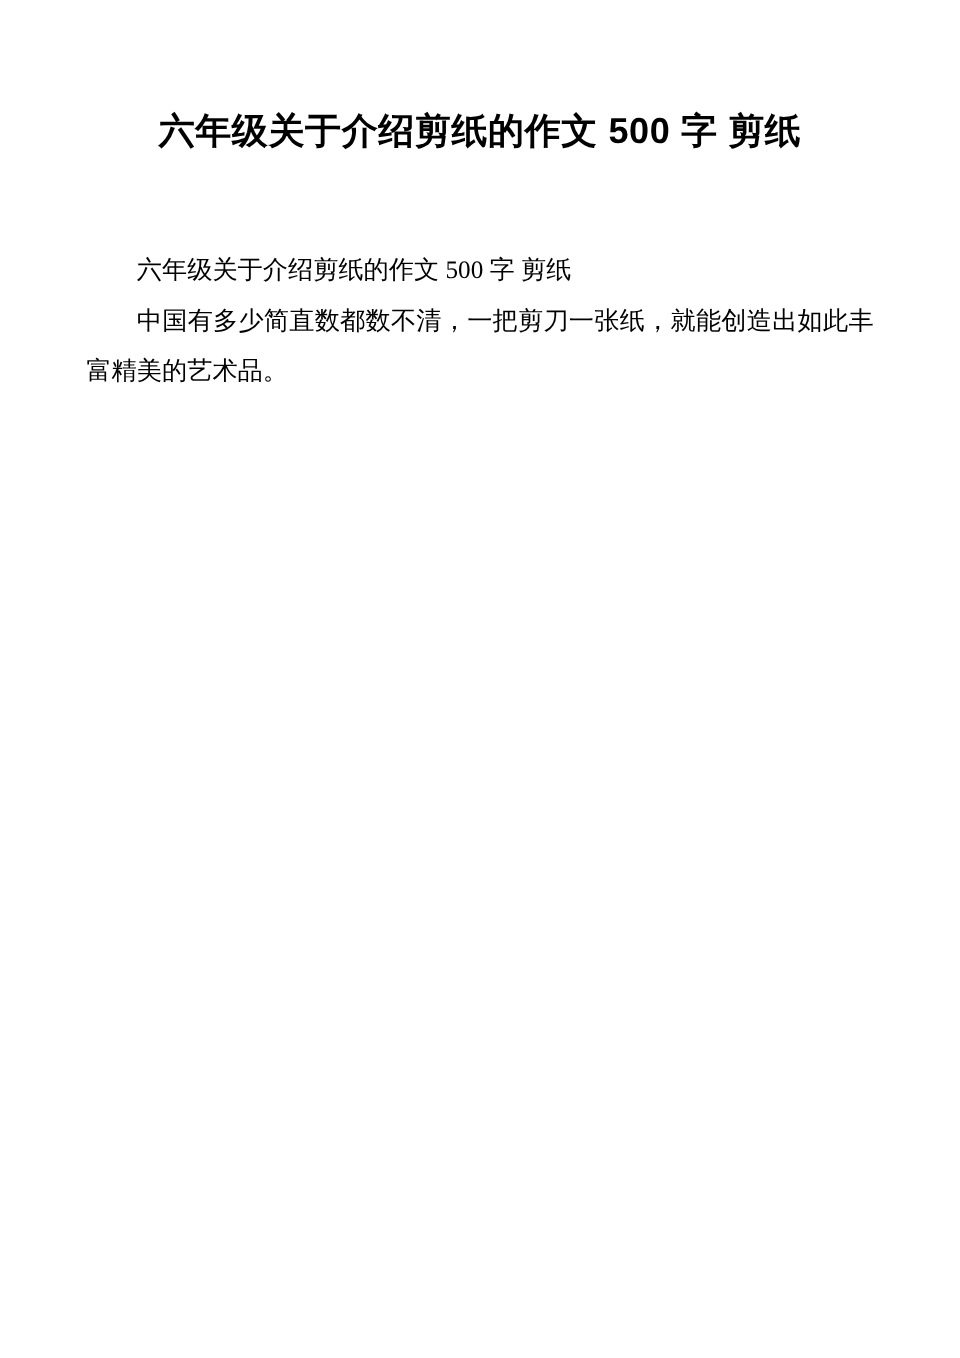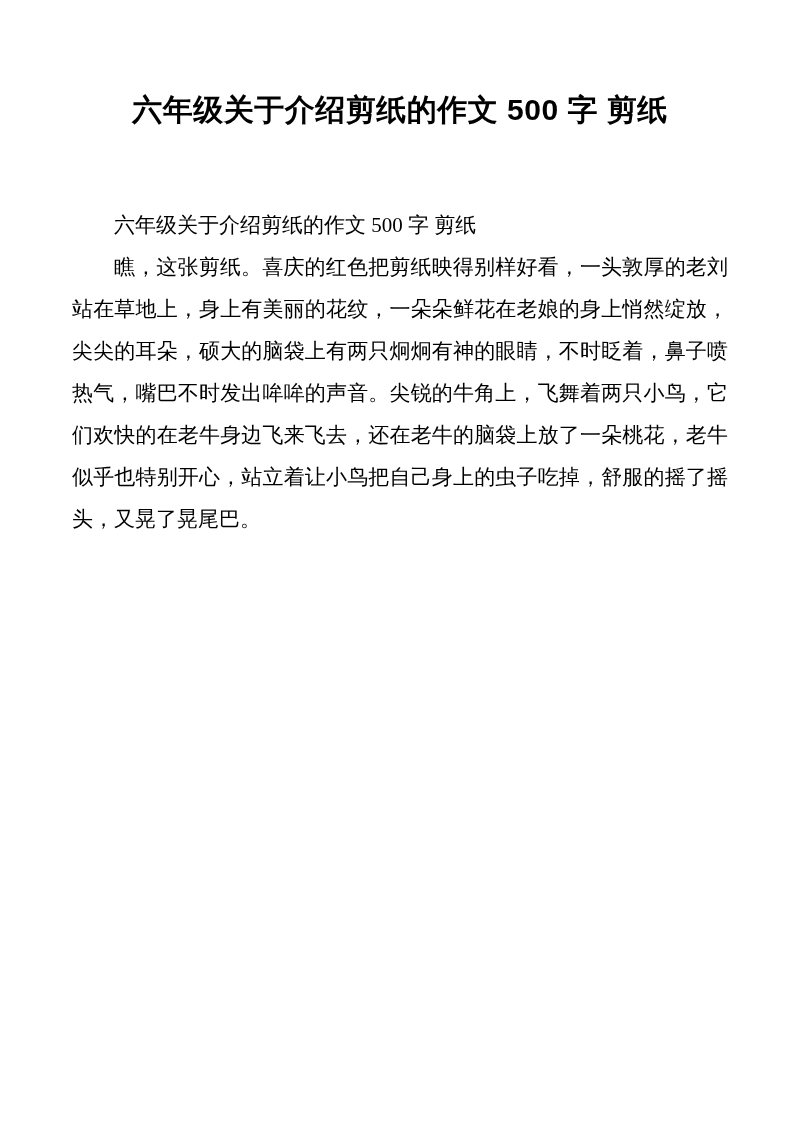--- a/index.html
+++ b/index.html
@@ -46,16 +46,16 @@
 </style>
 </head>
 <body>
 
 <div class="page">
 
   <h1 class="doc-title">六年级关于介绍剪纸的作文 500 字 剪纸</h1>
 
   <div class="body-text">
     <p>六年级关于介绍剪纸的作文 500 字 剪纸</p>
-    <p>瞧，这张剪纸。喜庆的红色把剪纸映得别样好看，一头敦厚的老刘站在草地上，身上有美丽的花纹，一朵朵鲜花在老娘的身上悄然绽放，尖尖的耳朵，硕大的脑袋上有两只炯炯有神的眼睛，不时眨着，鼻子喷热气，嘴巴不时发出哞哞的声音。尖锐的牛角上，飞舞着两只小鸟，它们欢快的在老牛身边飞来飞去，还在老牛的脑袋上放了一朵桃花，老牛似乎也特别开心，站立着让小鸟把自己身上的虫子吃掉，舒服的摇了摇头，又晃了晃尾巴。</p>
+    <p>中国有多少简直数都数不清，一把剪刀一张纸，就能创造出如此丰富精美的艺术品。</p>
   </div>
 
 </div>
 
 </body></html>

